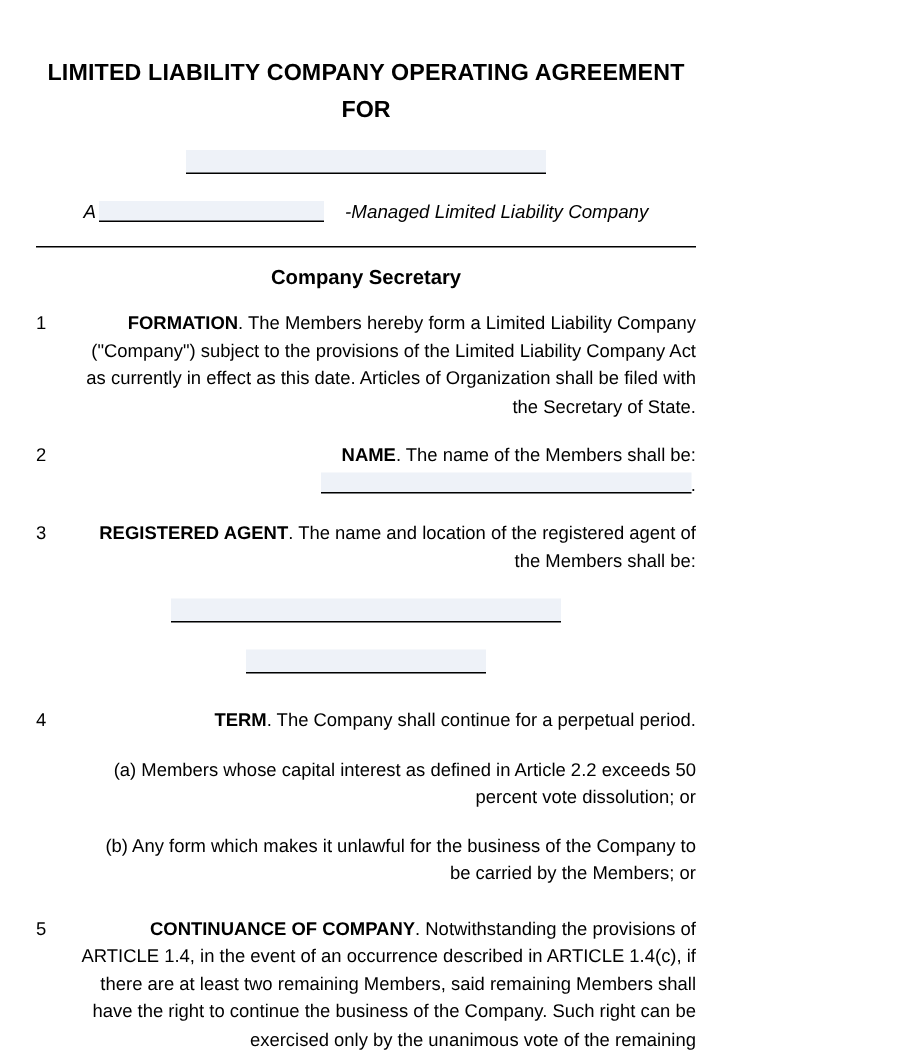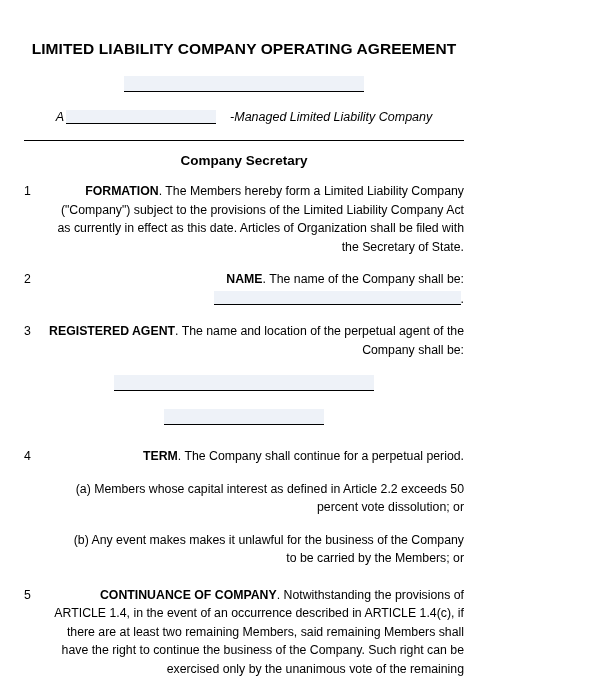--- a/index.html
+++ b/index.html
@@ -125,20 +125,21 @@
   }
   .sub-indent { padding-left: 22px; }
   .tight { margin-bottom: 0; }
 </style>
 </head>
 <body>
 
 <div class="page">
 
   <h1 class="doc-title">LIMITED LIABILITY COMPANY OPERATING AGREEMENT</h1>
+  <div class="doc-title-for">FOR</div>
 
   <div class="fill-row">
     <span class="fill-blank blank-title"></span>
   </div>
 
   <div class="subtitle-row">
     <span class="subtitle-a">A</span>
     <span class="blank-subtitle"></span>
     <span class="subtitle-tail">-Managed Limited Liability Company</span>
   </div>
@@ -150,45 +151,45 @@
   <div class="clause">
     <div class="clause-num">1</div>
     <div class="clause-body">
       <b>FORMATION</b><span>. The Members hereby form a Limited Liability Company ("Company") subject to the provisions of the Limited Liability Company Act as currently in effect as this date. Articles of Organization shall be filed with the Secretary of State.</span>
     </div>
   </div>
 
   <div class="clause">
     <div class="clause-num">2</div>
     <div class="clause-body">
-      <b>NAME</b><span>. The name of the Company shall be:</span>
+      <b>NAME</b><span>. The name of the Members shall be:</span>
       <span class="inline-blank blank-name"></span><span>.</span>
     </div>
   </div>
 
   <div class="clause tight">
     <div class="clause-num">3</div>
     <div class="clause-body">
-      <b>REGISTERED AGENT</b><span>. The name and location of the perpetual agent of the Company shall be:</span>
+      <b>REGISTERED AGENT</b><span>. The name and location of the registered agent of the Members shall be:</span>
     </div>
   </div>
 
   <div class="center-blank-row">
     <span class="fill-blank blank-agent-1"></span>
   </div>
   <div class="center-blank-row second">
     <span class="fill-blank blank-agent-2"></span>
   </div>
 
   <div class="clause" style="margin-top:22px;">
     <div class="clause-num">4</div>
     <div class="clause-body">
       <b>TERM</b><span>. The Company shall continue for a perpetual period.</span>
       <div class="subclause sub-indent">(a) Members whose capital interest as defined in Article 2.2 exceeds 50 percent vote dissolution; or</div>
-      <div class="subclause sub-indent">(b) Any event makes makes it unlawful for the business of the Company to be carried by the  Members; or</div>
+      <div class="subclause sub-indent">(b) Any form which makes it unlawful for the business of the Company to be carried by the  Members; or</div>
     </div>
   </div>
 
   <div class="clause" style="margin-top:18px;">
     <div class="clause-num">5</div>
     <div class="clause-body">
       <b>CONTINUANCE OF COMPANY</b><span>. Notwithstanding the provisions of ARTICLE 1.4, in the event of an occurrence described in ARTICLE 1.4(c), if there are at least two remaining Members, said remaining Members shall have the right to continue the business of the Company. Such right can be exercised only by the unanimous vote of the remaining</span>
     </div>
   </div>
 

